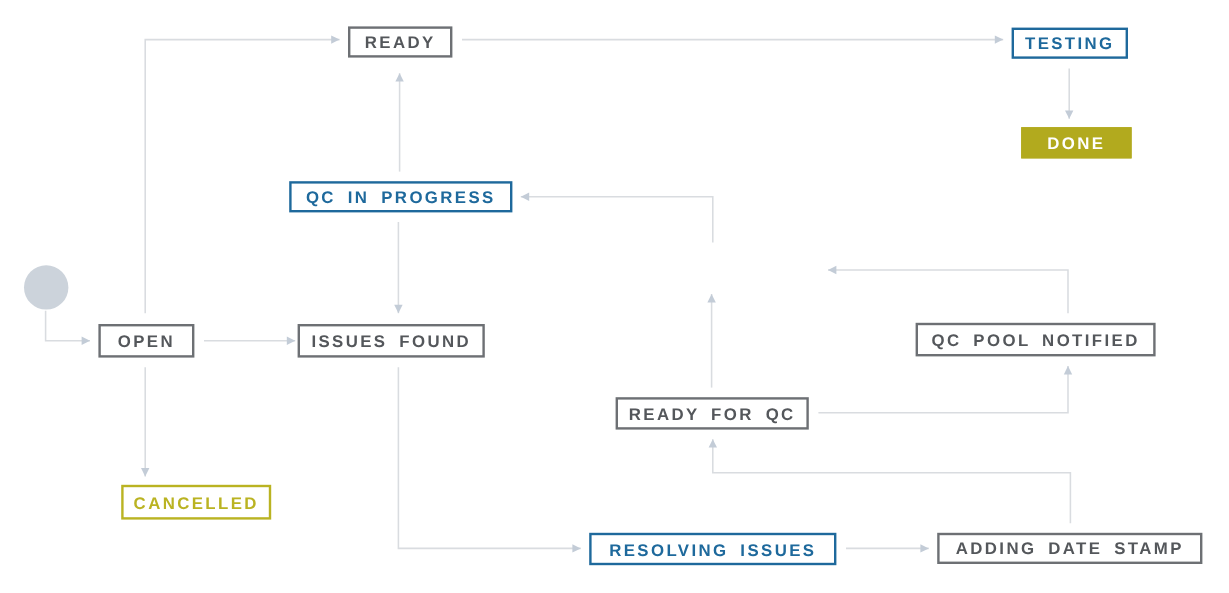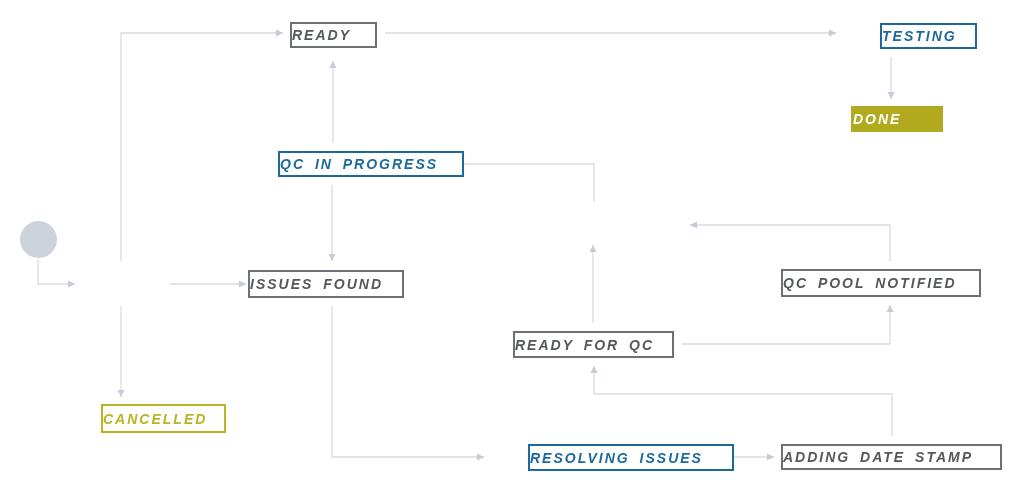--- a/index.html
+++ b/index.html
@@ -12,33 +12,32 @@
     width:1024px;height:494px;
     background:var(--background,#fff);
     overflow:hidden;
   }
   .edge-layer{
     position:absolute;left:0;top:0;width:1024px;height:494px;
   }
   .node{
     position:absolute;
     box-sizing:border-box;
-    display:flex;align-items:center;
+    display:flex;align-items:center;justify-content:center;
     border:2px solid;
     background:#fff;
     font-weight:bold;
     font-size:14px;
     letter-spacing:2px;
     word-spacing:4px;
     white-space:nowrap;
     cursor:default;
-    font-style:italic;
   }
   .node.gray{border-color:var(--gray-border,#6d7074);color:var(--gray-text,#54575b);}
-  .node.blue{border-color:var(--blue,#1e699c);color:var(--blue,#1e699c);margin-left:37px;}
+  .node.blue{border-color:var(--blue,#1e699c);color:var(--blue,#1e699c);}
   .node.olive-fill{border-color:var(--olive,#b2aa1e);background:var(--olive,#b2aa1e);color:var(--done-text,#fff);}
   .node.olive-outline{border-color:var(--olive-outline,#bab322);color:var(--olive-outline,#bab322);margin-left:43px;}
   .start-circle{
     position:absolute;
     left:20px;top:221px;width:37px;height:37px;
     border-radius:50%;
     background:var(--start-circle,#ccd3db);
   }
 </style>
 </head>
@@ -91,26 +90,29 @@
 
   <div class="node olive-fill" style="left:851px;top:106px;width:92px;height:26px">
     <span>DONE</span>
   </div>
 
   <div class="node blue" style="left:241px;top:151px;width:186px;height:26px">
     <span>QC IN PROGRESS</span>
   </div>
 
 
+  <div class="node gray" style="left:82px;top:270px;width:80px;height:28px">
+    <span>OPEN</span>
+  </div>
 
   <div class="node gray" style="left:248px;top:270px;width:156px;height:28px">
     <span>ISSUES FOUND</span>
   </div>
 
-  <div class="node gray" style="left:781px;top:269px;width:200px;height:28px">
+  <div class="node gray" style="left:763px;top:269px;width:200px;height:28px">
     <span>QC POOL NOTIFIED</span>
   </div>
 
   <div class="node gray" style="left:513px;top:331px;width:161px;height:27px">
     <span>READY FOR QC</span>
   </div>
 
   <div class="node olive-outline" style="left:58px;top:404px;width:125px;height:29px">
     <span>CANCELLED</span>
   </div>

